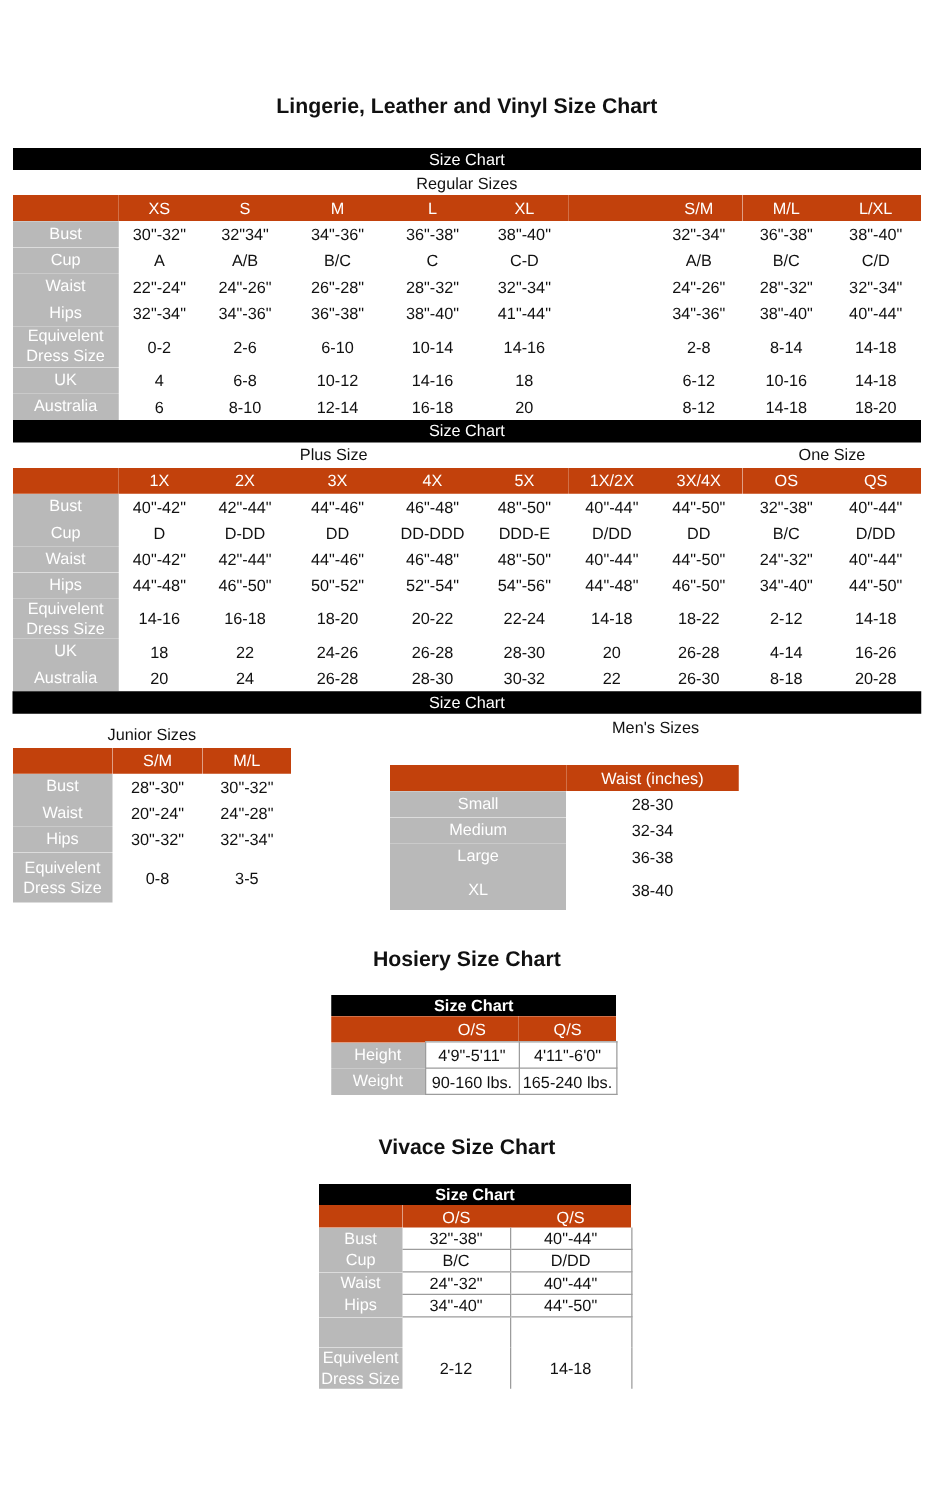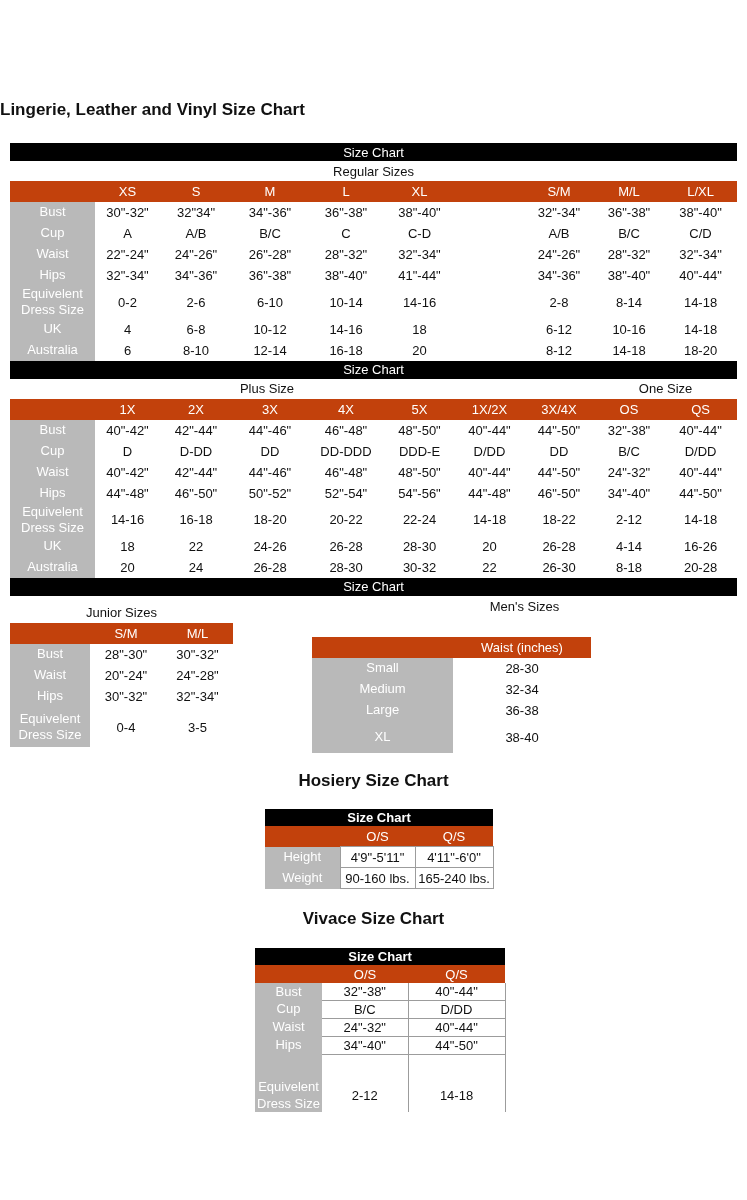--- a/index.html
+++ b/index.html
@@ -3,22 +3,22 @@
 <meta charset="utf-8">
 <style>
   html,body { margin:0; padding:0; }
   body {
     width:747px; height:1200px; overflow:hidden;
     background:#ffffff; color:#000;
     font-family:"Liberation Sans","DejaVu Sans",sans-serif;
     font-size:13px;
   }
   .main-title {
-    margin:0; padding-top:100px;
-    font-size:17px; font-weight:bold; color:#111;
+    margin:0; padding-top:75px;
+    font-size:17px; font-weight:bold; text-align:center; color:#111;
   }
   .tables-wrap { width:727px; margin:23px 0 0 10px; }
   table { border-collapse:collapse; table-layout:fixed; font-size:13px; }
   td { padding:0; text-align:center; vertical-align:middle; overflow:hidden; }
   .bar-cell  { background:#000000; color:#ffffff; height:18px; }
   .subtitle-cell { background:#ffffff; color:#111; height:20px; }
   .hdr { background:#c2410c; color:#ffffff; height:21px; }
   .row-label { background:#b9b9b9; color:#ffffff; line-height:1.25; }
   .dcell { background:#ffffff; color:#111; }
   .grid-table { width:727px; }
@@ -37,21 +37,21 @@
   .junior-table tr:last-child .row-label,
   .junior-table tr:last-child .dcell { height:40px; }
   .mens-tables { display:flex; }
   .mens-waist-table { width:279px;margin-top:20px; }
   .mens-band-table  { width:140px; margin-left:9px; }
   .mens-waist-table .row-label, .mens-waist-table .dcell,
   .mens-band-table .row-label,  .mens-band-table .dcell { height:21px; }
   .mens-waist-table tr:last-child td, .mens-band-table tr:last-child td { height:32px; }
   
   .hosiery-title, .vivace-title {
-    font-size:17px; font-weight:bold; text-align:center; color:#111; margin:0;
+    font-size:17px; font-weight:bold; text-align:center; color:#111; margin:12px;
   }
   .hosiery-title { padding-top:18px; }
   .hosiery-table { width:228px; margin:18px 0 0 265px; }
   .hosiery-table .bar-cell { height:17px; font-weight:bold; }
   .hosiery-table .hdr { height:20px; }
   .hosiery-table .row-label, .hosiery-table .dcell { height:20px; }
   .hosiery-table .dcell { border:1px solid #9c9c9c; }
   
   .vivace-title { padding-top:20px; }
   .vivace-table { width:250px; margin:19px 0 0 255px; }
@@ -344,21 +344,21 @@
                 <td class="dcell dc0">20"-24"</td>
                 <td class="dcell dc1">24"-28"</td>
               </tr>
               <tr>
                 <td class="row-label">Hips</td>
                 <td class="dcell dc0">30"-32"</td>
                 <td class="dcell dc1">32"-34"</td>
               </tr>
               <tr>
                 <td class="row-label">Equivelent Dress Size</td>
-                <td class="dcell dc0">0-4</td>
+                <td class="dcell dc0">0-8</td>
                 <td class="dcell dc1">3-5</td>
               </tr>
             </tbody>
         </table>
       </div>
       <div class="mens-block">
         <div class="block-title">Men's Sizes</div>
         <div class="mens-tables">
           <table class="mens-waist-table">
             <colgroup>

